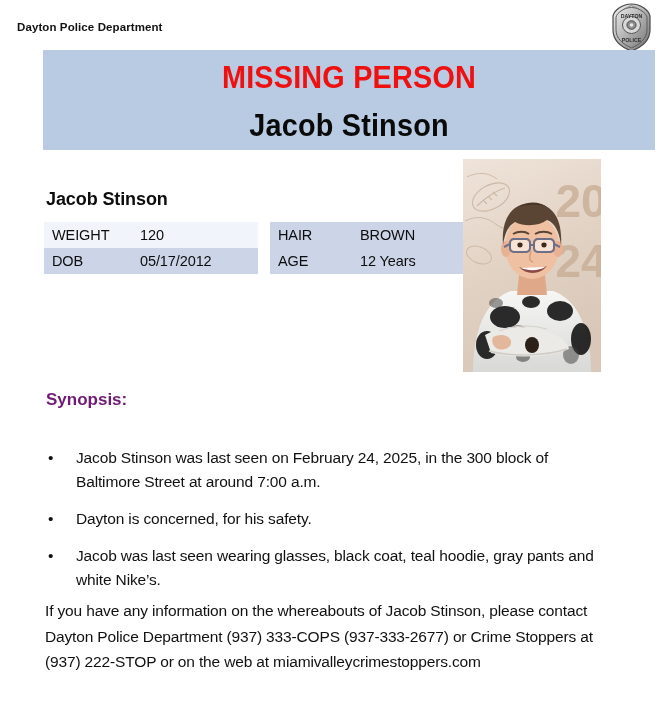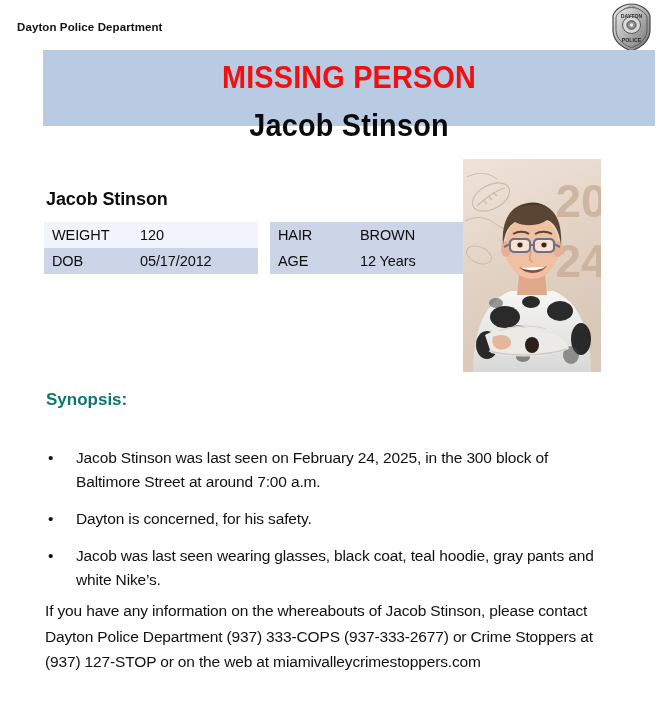--- a/index.html
+++ b/index.html
@@ -13,21 +13,21 @@
   
   .hdr-title{
     position:absolute;left:17px;top:21px;
     font-size:11.5px;font-weight:bold;letter-spacing:.1px;
     color:#121212;white-space:nowrap;
   }
   .badge{position:absolute;left:610px;top:3px;width:43px;height:50px;}
 
   
   .banner{
-    position:absolute;left:43px;top:50px;width:612px;height:76px;
+    position:absolute;left:43px;top:50px;width:612px;height:100px;
     background:#b8cbe2;
   }
   .banner-line{
     position:absolute;left:0;width:100%;text-align:center;
     font-family:"Liberation Sans Narrow","Liberation Sans",sans-serif;
     font-weight:bold;white-space:nowrap;
   }
   .banner-missing{
     top:10px;font-size:31px;color:#ef1010;
     letter-spacing:.2px;transform:scaleX(.93);
@@ -63,21 +63,21 @@
   
   .photo{
     position:absolute;left:463px;top:159px;width:138px;height:213px;
     overflow:hidden;background:#f9a8d4;
   }
   .photo svg{display:block;}
 
   
   .syn-head{
     position:absolute;left:46px;top:390px;
-    font-size:17px;font-weight:bold;color:#0f766e;
+    font-size:17px;font-weight:bold;color:#701a75;
   }
   .bullets{
     position:absolute;left:44px;top:446px;width:570px;
     margin:0;padding:0;list-style:none;
   }
   .bullets li{
     position:relative;padding-left:32px;margin-bottom:13px;
     font-size:15.5px;line-height:24px;color:#111;letter-spacing:-.15px;
   }
   .bullets li .dot{
@@ -251,15 +251,15 @@
     <li>
       <span class="dot">•</span>
       <span>Dayton is concerned, for his safety.</span>
     </li>
     <li>
       <span class="dot">•</span>
       <span>Jacob was last seen wearing glasses, black coat, teal hoodie, gray pants and white Nike’s.</span>
     </li>
   </ul>
 
-  <div class="contact">If you have any information on the whereabouts of Jacob Stinson, please contact Dayton Police Department (937) 333-COPS (937-333-2677) or Crime Stoppers at (937) 127-STOP or on the web at miamivalleycrimestoppers.com</div>
+  <div class="contact">If you have any information on the whereabouts of Jacob Stinson, please contact Dayton Police Department (937) 333-COPS (937-333-2677) or Crime Stoppers at (937) 222-STOP or on the web at miamivalleycrimestoppers.com</div>
 
 </div>
 
 </body></html>

